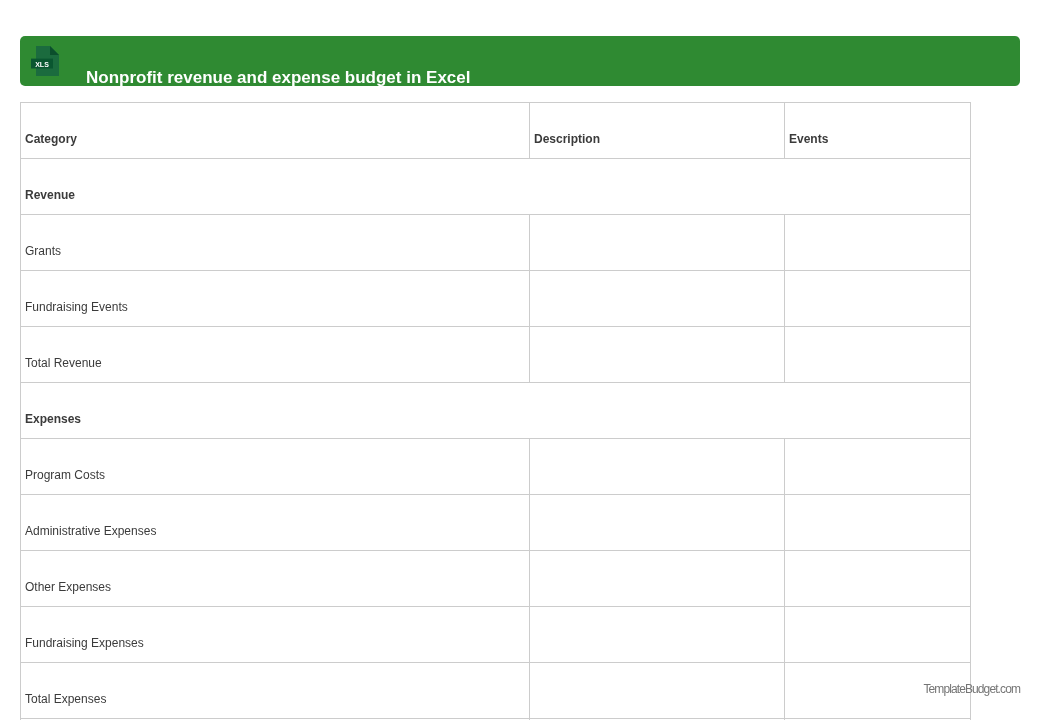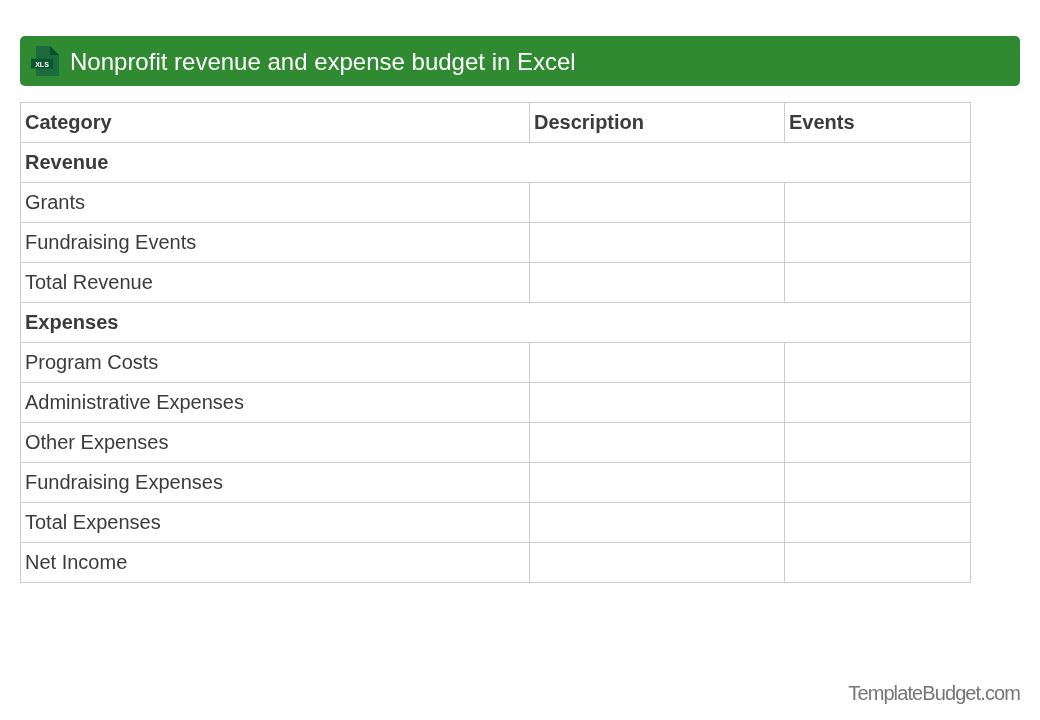--- a/index.html
+++ b/index.html
@@ -1,23 +1,23 @@
 <!DOCTYPE html>
 <html><head>
 <meta charset="utf-8">
 <style>
   html,body{margin:0;padding:0;}
   body{width:1040px;height:720px;background:#ffffff;font-family:"Liberation Sans",sans-serif;position:relative;overflow:hidden;}
   .bar{position:absolute;left:20px;top:36px;width:1000px;height:50px;background:#2f8a32;border-radius:5px;}
-  .bar h1{position:absolute;left:50px;top:1px;margin:0;line-height:50px;font-size:24px;font-weight:normal;color:#ffffff;white-space:nowrap;}
+  .bar h1{position:absolute;left:50px;top:1px;margin:16px;line-height:50px;font-size:17px;font-weight:bold;color:#ffffff;white-space:nowrap;}
   .icon{position:absolute;left:11px;top:9.5px;}
   table{position:absolute;left:20px;top:102px;width:950px;border-collapse:collapse;table-layout:fixed;}
-  td{border:1px solid #cccccc;height:39px;padding:0 0 0 4px;font-size:20px;color:#3b3b3b;vertical-align:middle;}
+  td{border:1px solid #cccccc;height:39px;padding:16px 0 0 4px;font-size:12px;color:#3b3b3b;vertical-align:middle;}
   td.b{font-weight:bold;}
-  .footer{position:absolute;top:682px;right:20px;font-size:20px;letter-spacing:-0.9px;color:#757575;}
+  .footer{position:absolute;top:682px;right:20px;font-size:12px;letter-spacing:-0.9px;color:#757575;}
 </style>
 </head>
 <body>
   <div class="bar">
     <svg class="icon" width="28" height="31" viewBox="0 0 28 31">
       <path d="M5 0 H19 L28 9 V30 H5 Z" fill="#1b6b3e"></path>
       <path d="M19 0 L28 9 H19 Z" fill="#0b4f2c"></path>
       <rect x="0" y="12.6" width="22" height="9.9" fill="#0a5630"></rect>
       <text x="11" y="20.6" text-anchor="middle" font-family="Liberation Sans" font-size="7" font-weight="bold" fill="#ffffff">XLS</text>
     </svg>

